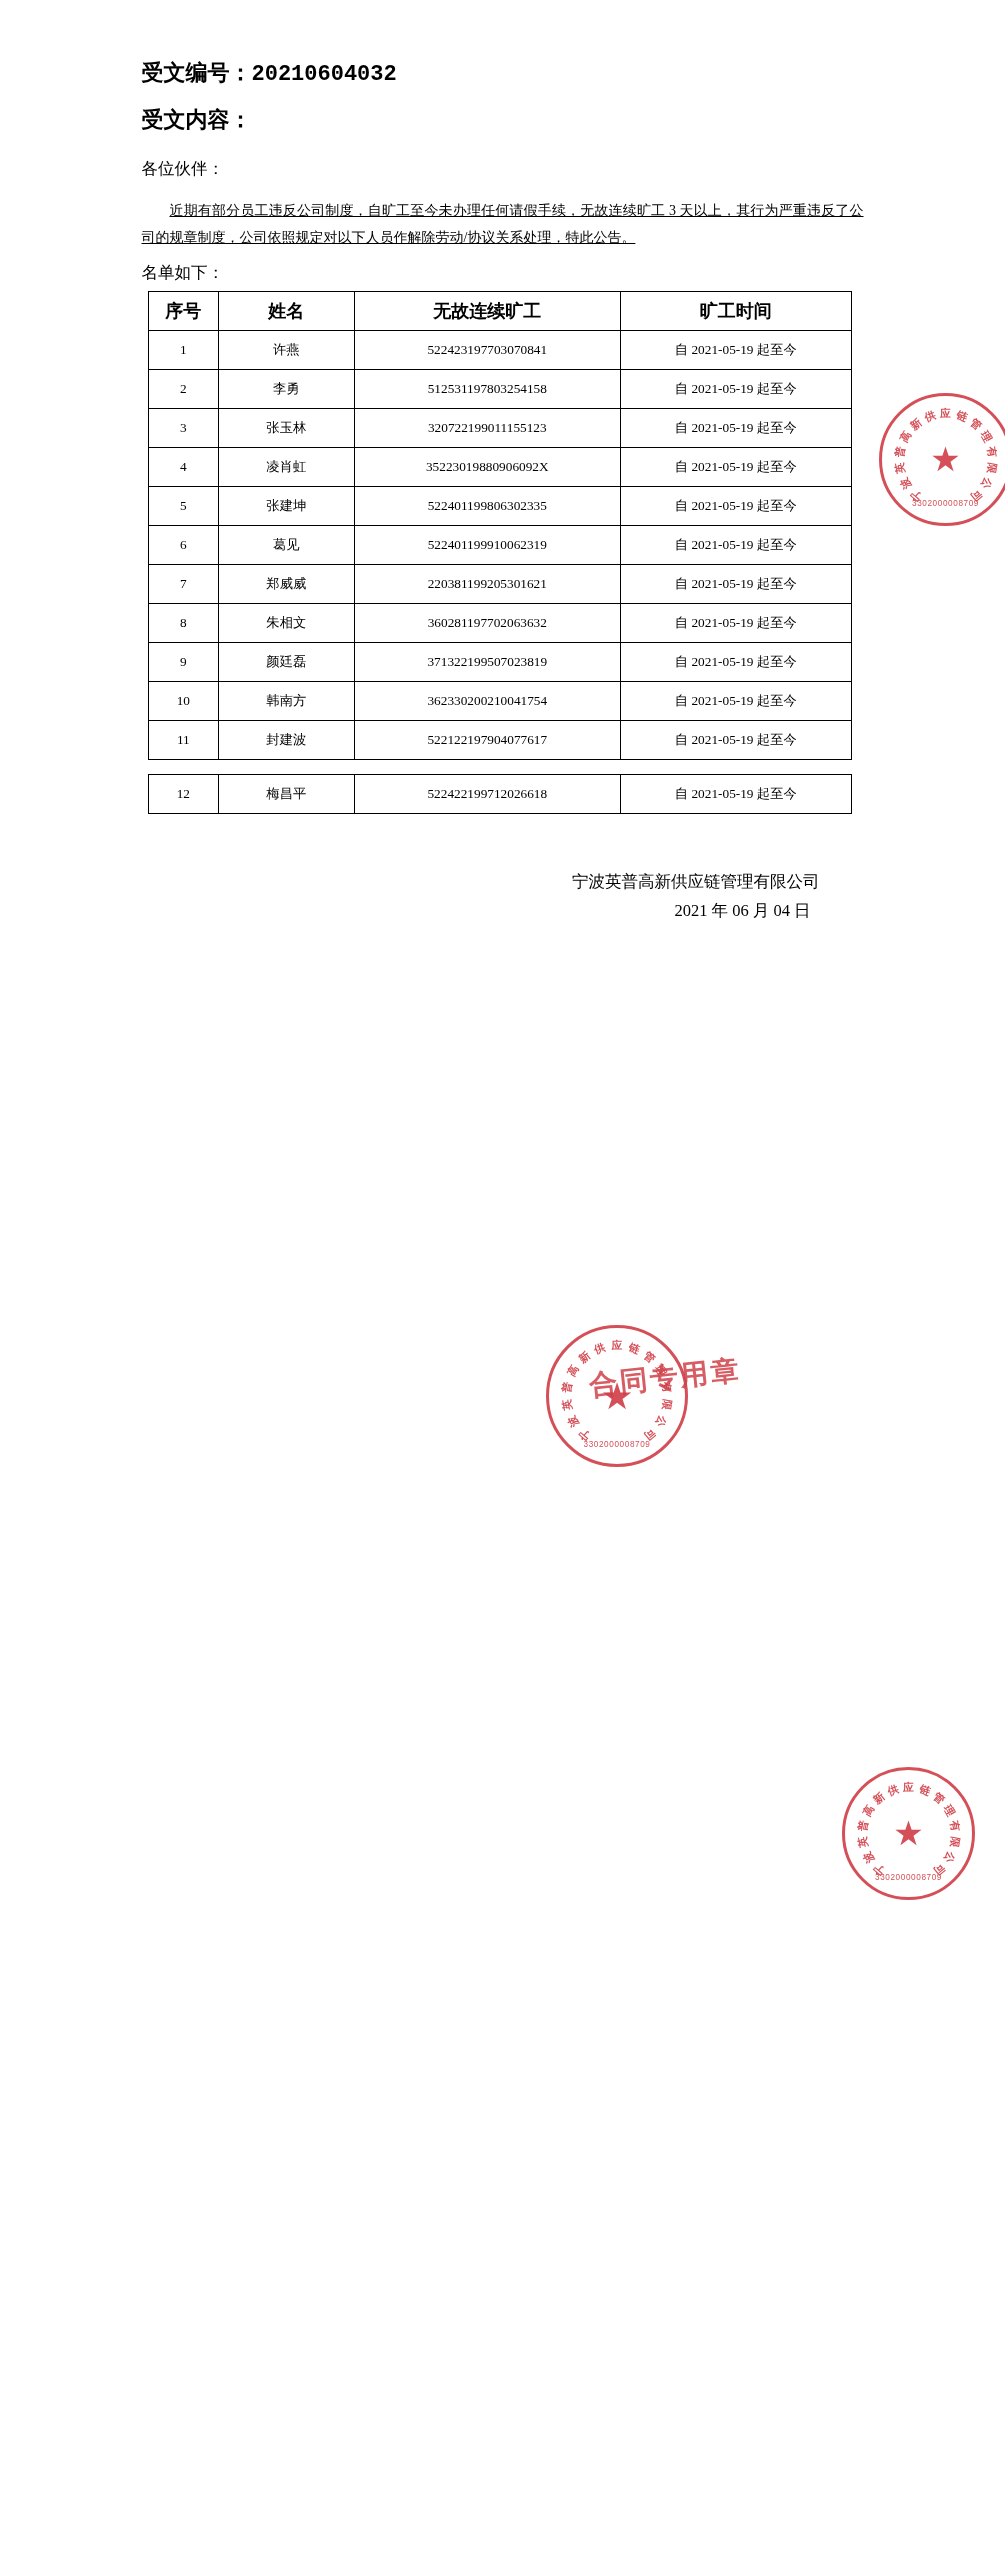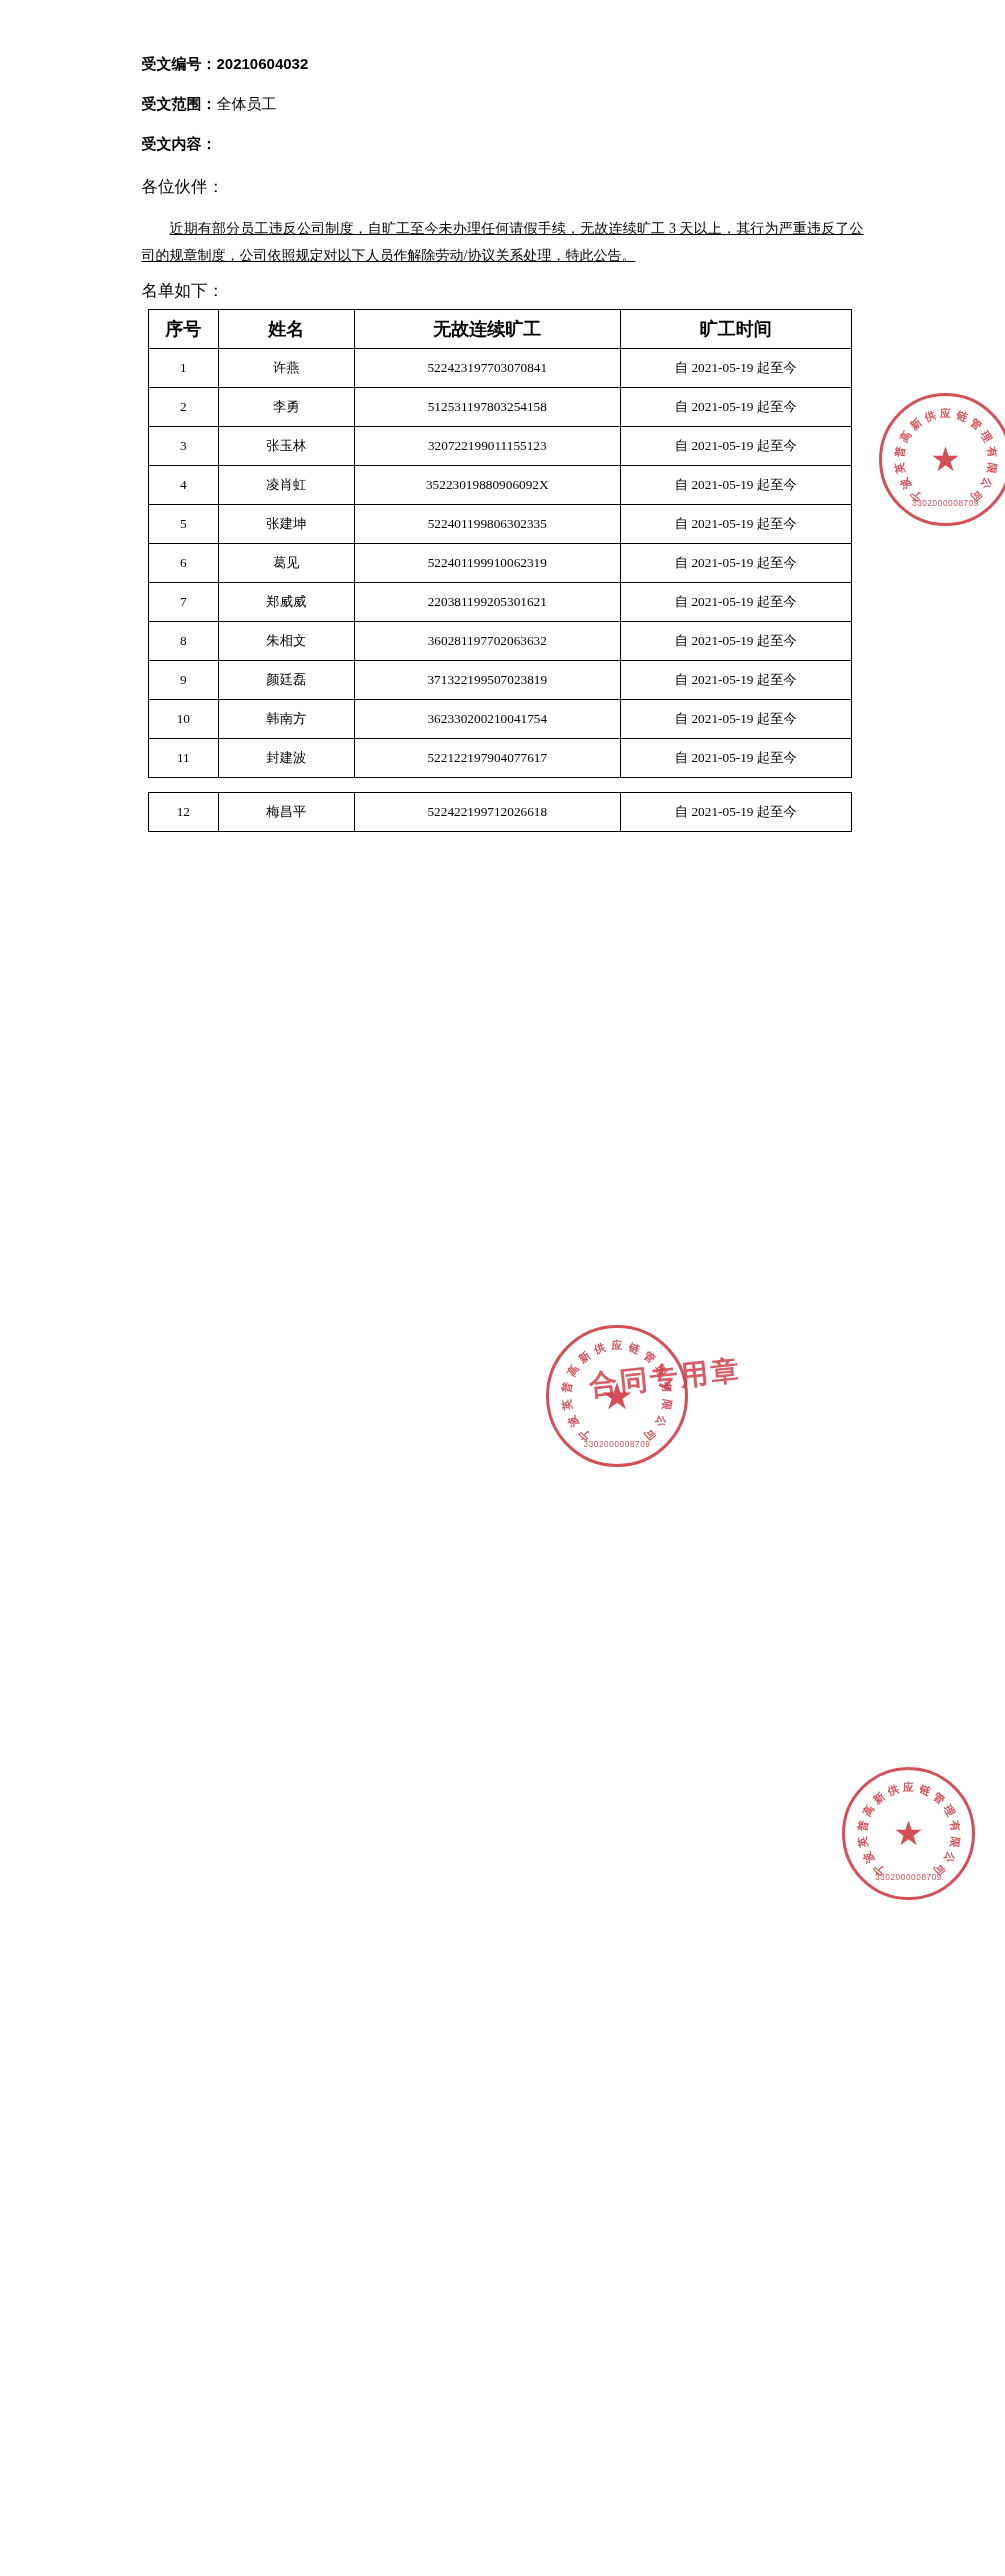--- a/index.html
+++ b/index.html
@@ -28,24 +28,24 @@
     margin: 95px 0 0 0;
     padding-left: 11.4px;
     font-family: "Liberation Serif", "DejaVu Serif", serif;
   }
   .body-wrap {
     margin: 0 auto;
     width: 722px;
     padding-top: 52px;
   }
   .meta-line {
-    font-size: 15px;
+    font-size: 22px;
     line-height: 1.0;
-    margin: 4px 0 25px 0;
-    font-family: Liberation Sans, sans-serif;
+    margin: 12px 0 25px 0;
+    font-family: Liberation Mono, monospace;
   }
   .meta-label {
     font-weight: bold;
   }
   .meta-value {
     font-weight: normal;
   }
   .meta-value.bold {
     font-weight: bold;
   }
@@ -275,23 +275,20 @@
   </div>
   <div class="seal-2-extra">合同专用章</div>
 
 
   <div class="body-wrap">
 
     <div class="meta-line">
       <span class="meta-label">受文编号：</span><span class="meta-value bold">20210604032</span>
     </div>
 
-    <div class="meta-line">
-      <span class="meta-label">受文范围：</span><span class="meta-value">全体员工</span>
-    </div>
 
 
     <div class="meta-line">
       <span class="meta-label">受文内容：</span><span class="meta-value"></span>
     </div>
 
     <div class="salutation">各位伙伴：</div>
 
     <p class="para para-indent">近期有部分员工违反公司制度，自旷工至今未办理任何请假手续，无故连续旷工 3 天以上，其行为严重违反了公司的规章制度，公司依照规定对以下人员作解除劳动/协议关系处理，特此公告。</p>
 
@@ -395,18 +392,22 @@
             <tr>
               <td>12</td>
               <td>梅昌平</td>
               <td>522422199712026618</td>
               <td>自 2021-05-19 起至今</td>
             </tr>
           </tbody>
       </table>
     </div>
 
+    <div class="sign-block">
+      <div>宁波英普高新供应链管理有限公司</div>
+      <div class="sign-line-2">2021 年 06 月 04 日</div>
+    </div>
 
   </div>
 
 
 </div>
 
 
 </body></html>

